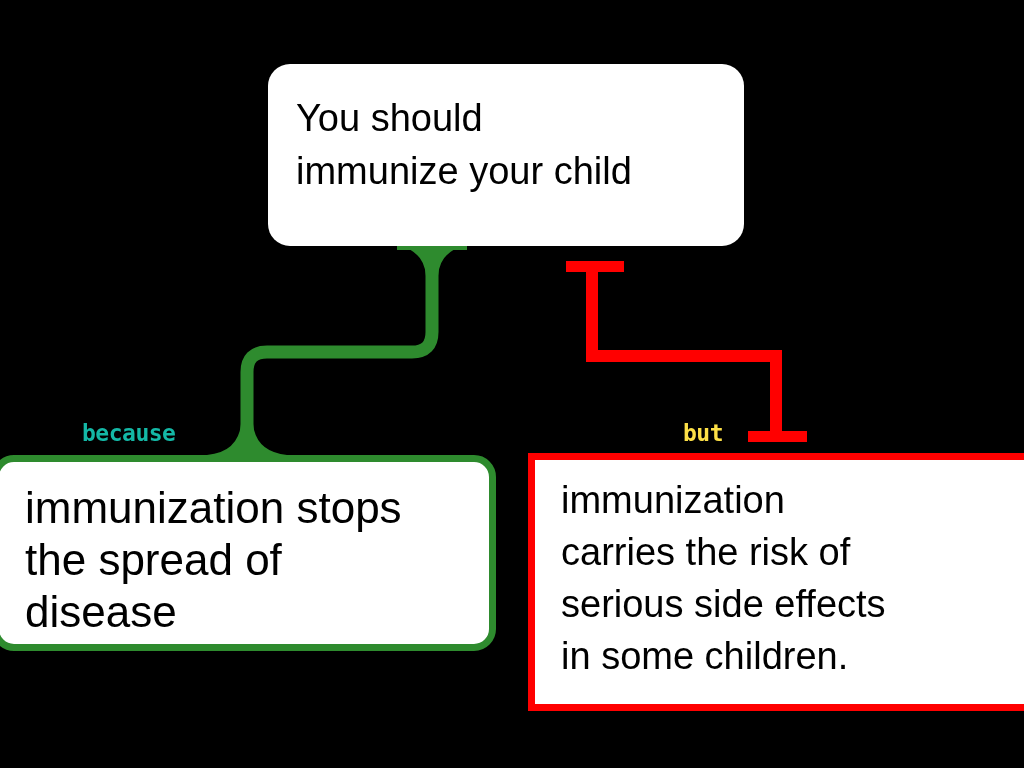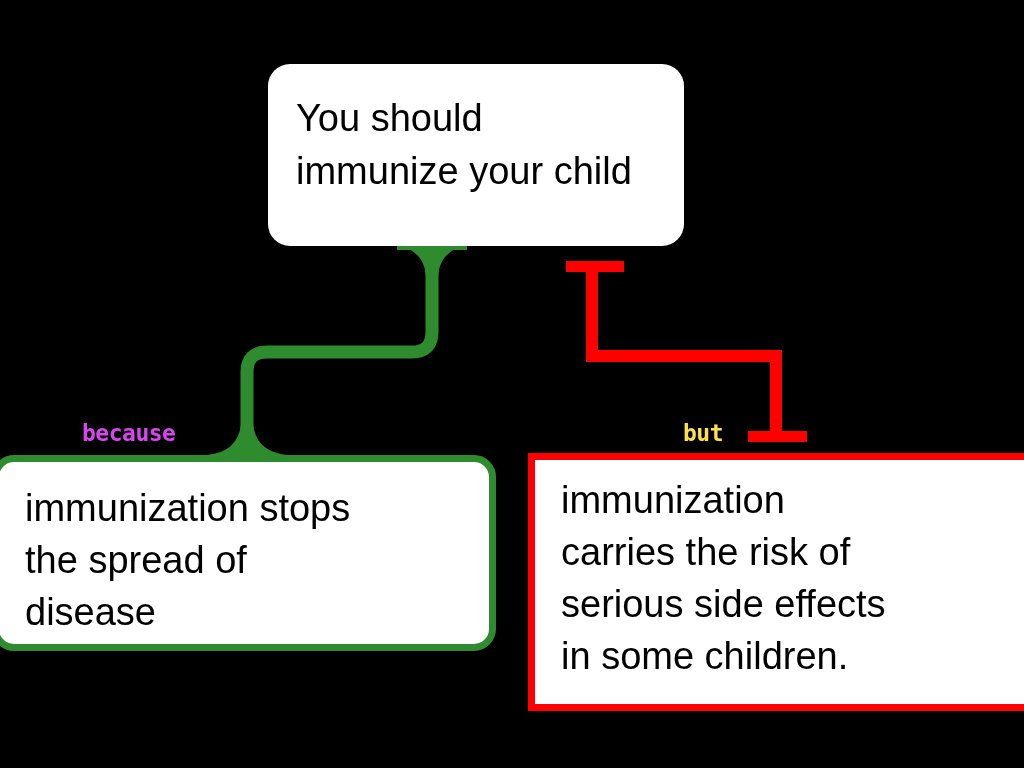--- a/index.html
+++ b/index.html
@@ -48,42 +48,42 @@
     color: #000000;
     font-family: "Liberation Sans", sans-serif;
     white-space: pre-line;
     display: block;
   }
 
   
   #node-contention {
     left: 268px;
     top: 64px;
-    width: 416px;
+    width: 476px;
     height: 182px;
     border-radius: 22px;
     border: none;
   }
   #node-contention .node-text {
     font-size: 38px;
     line-height: 53px;
     padding: 28px 0 0 28px;
   }
 
   
   #node-reason {
     left: -8px;
     top: 455px;
     width: 504px;
     height: 196px;
     border-radius: 22px;
     border: 7px solid #2e8b2e;
   }
   #node-reason .node-text {
-    font-size: 38px;
+    font-size: 44px;
     line-height: 52px;
     padding: 20px 0 0 26px;
   }
 
   
   #node-objection {
     left: 528px;
     top: 453px;
     width: 520px;
     height: 258px;
@@ -102,21 +102,21 @@
     z-index: 3;
     font-family: "DejaVu Sans Mono", "Liberation Mono", monospace;
     font-weight: bold;
     font-size: 23px;
     line-height: 23px;
     letter-spacing: -0.5px;
   }
   #label-because {
     left: 82px;
     top: 422px;
-    color: #d946ef;
+    color: #14b8a6;
   }
   #label-but {
     left: 683px;
     top: 422px;
     color: #fde047;
   }
 </style>
 </head>
 <body>
 

